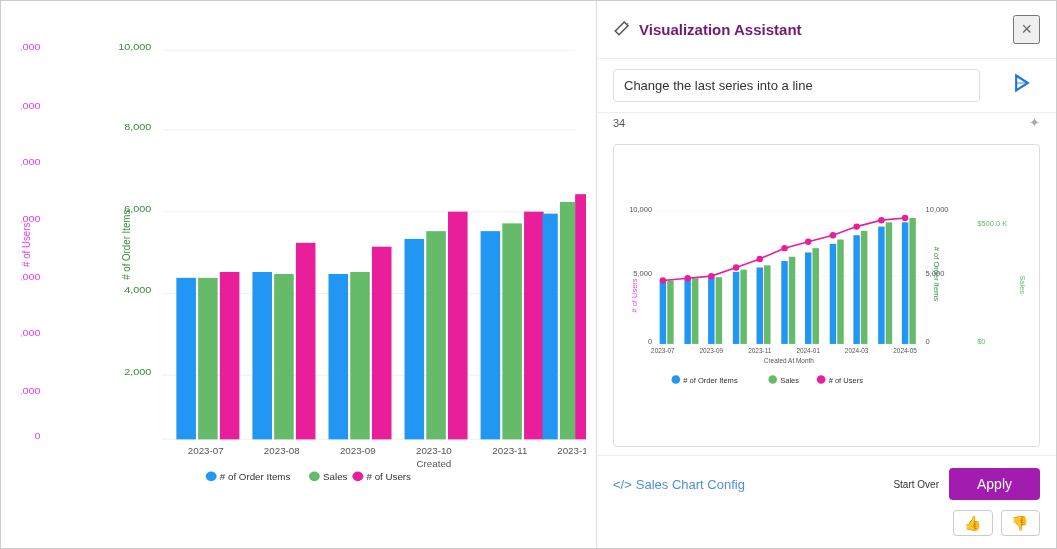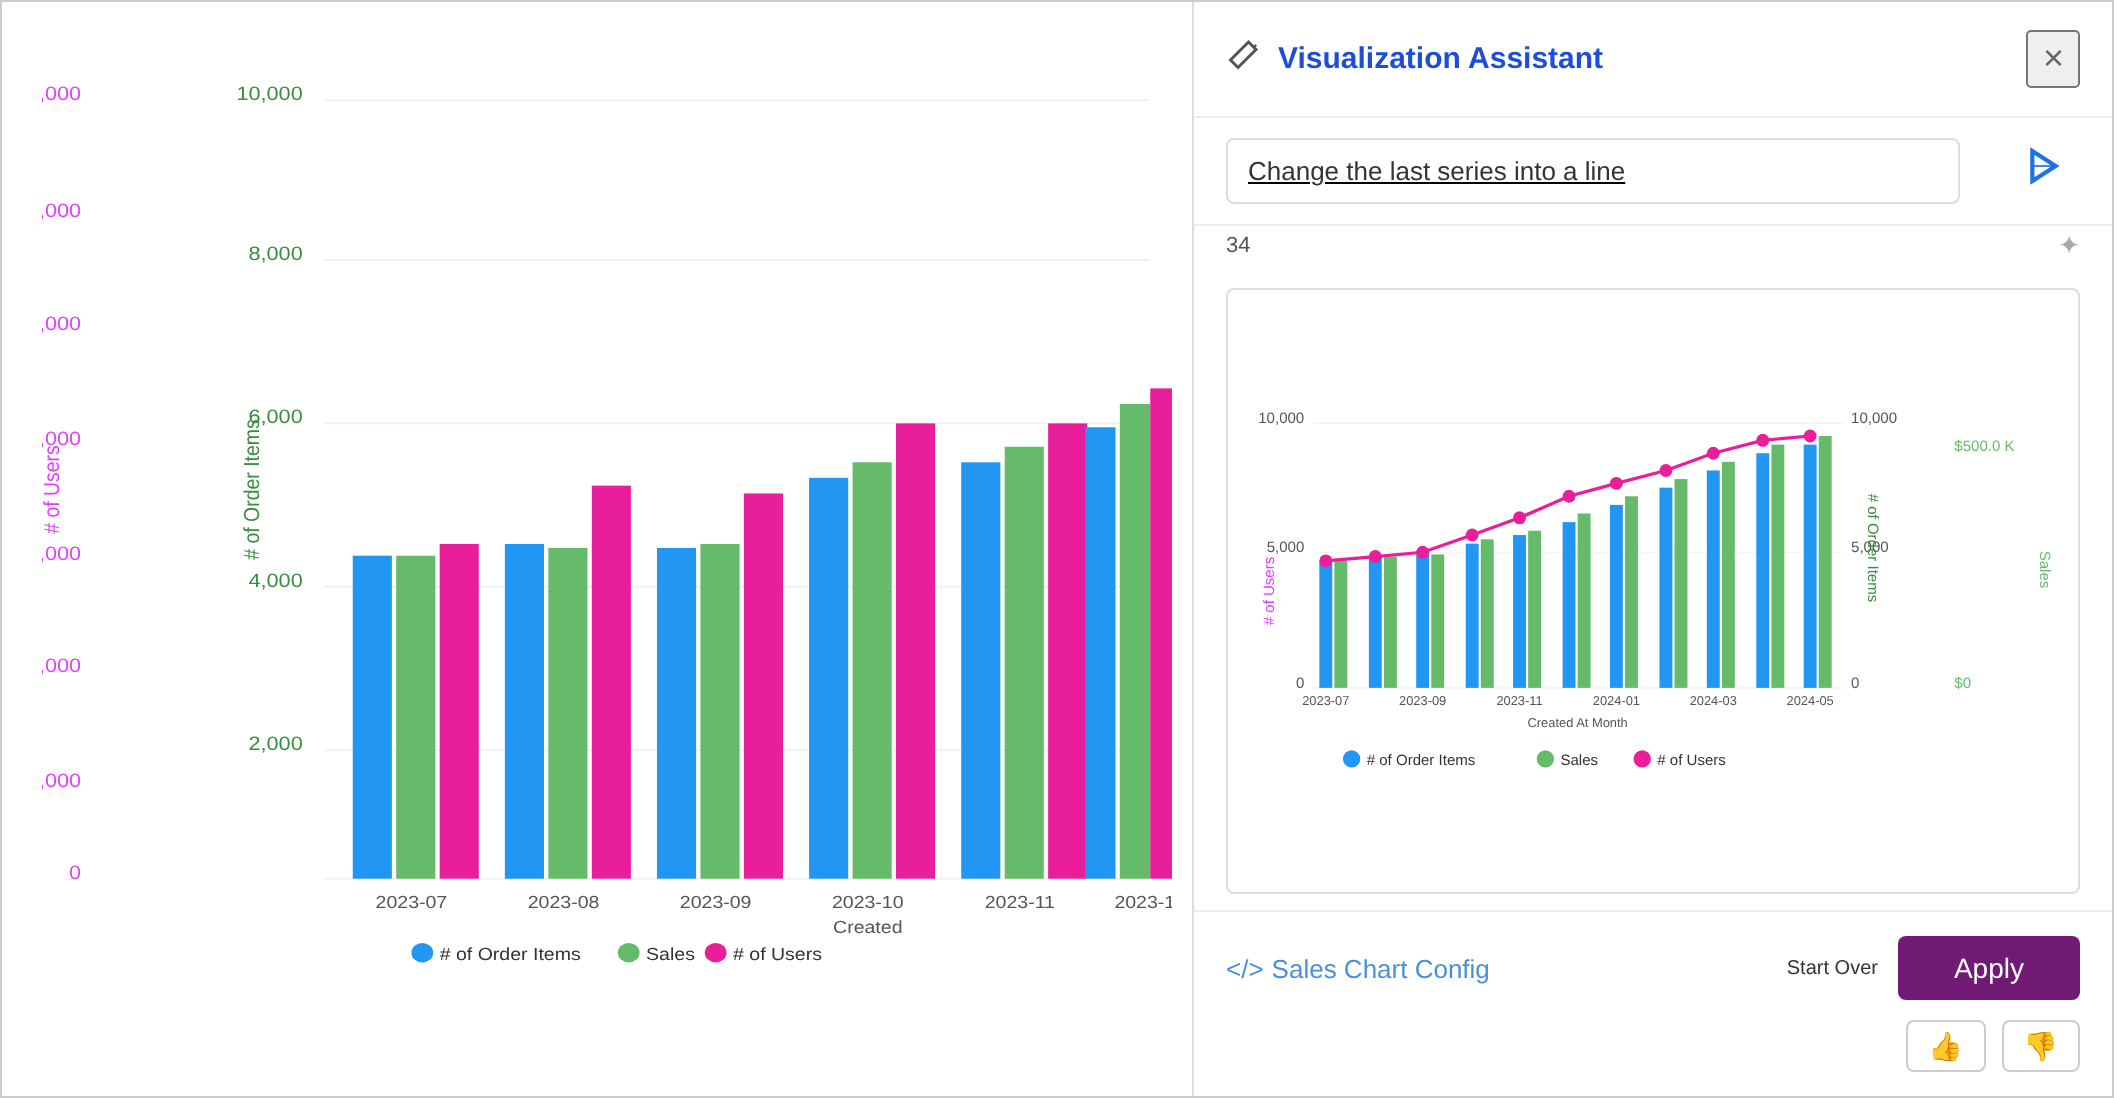--- a/index.html
+++ b/index.html
@@ -43,35 +43,34 @@
       border-bottom: 1px solid #eee;
     }
     .panel-header-icon {
       margin-right: 8px;
       color: #555;
       font-size: 16px;
     }
     .panel-title {
       font-size: 15px;
       font-weight: 600;
-      color: #1d4ed8;
+      color: #701a75;
       flex: 1;
     }
     .panel-close {
       cursor: pointer;
       color: #666;
       font-size: 18px;
       padding: 2px 6px;
     }
     .panel-input-row {
       display: flex;
       padding: 10px 16px;
       border-bottom: 1px solid #eee;
       gap: 24px;
-      text-decoration: underline;
     }
     .panel-input {
       flex: 1;
       border: 1px solid #ddd;
       border-radius: 4px;
       padding: 8px 10px;
       font-size: 13px;
       color: #333;
       outline: none;
     }
@@ -132,21 +131,21 @@
       align-items: center;
     }
     .start-over-btn {
       background: none;
       border: none;
       cursor: pointer;
       font-size: 10px;
       color: #333;
     }
     .apply-btn {
-      background: #701a75;
+      background: #a21caf;
       color: #fff;
       border: none;
       border-radius: 4px;
       padding: 8px 28px;
       font-size: 14px;
       font-weight: 500;
       cursor: pointer;
     }
     .feedback-row {
       display: flex;

